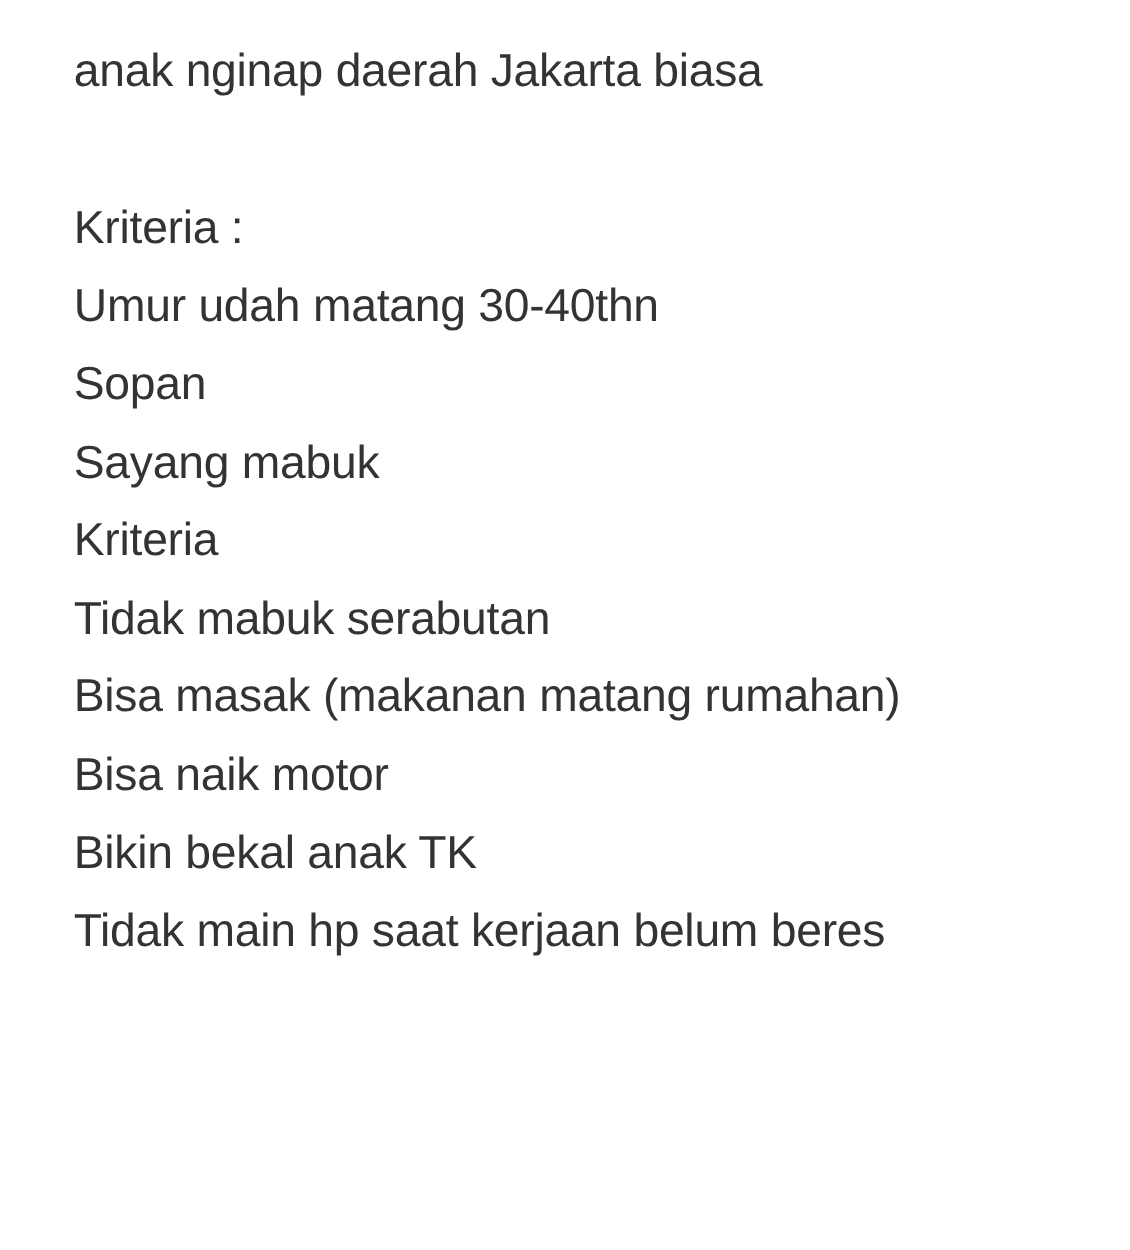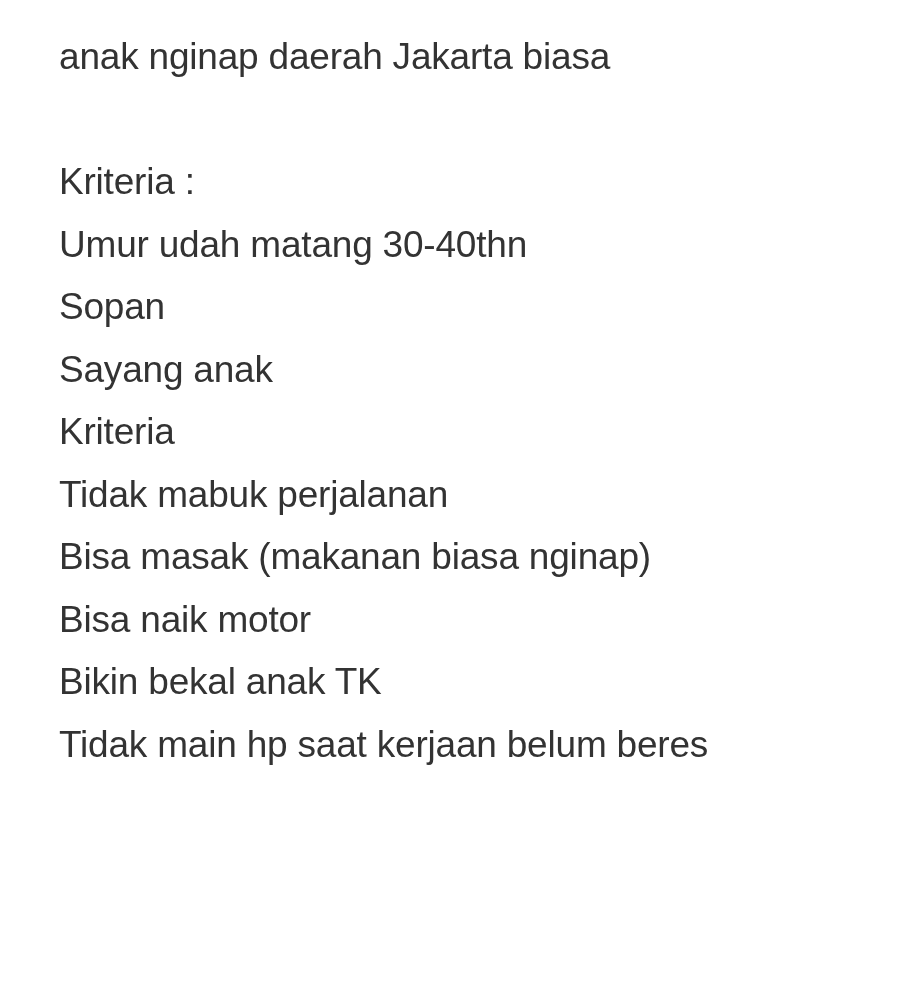--- a/index.html
+++ b/index.html
@@ -38,21 +38,21 @@
 
 <div class="note">
   <div>
     <span class="line">anak nginap daerah Jakarta biasa</span>
   </div>
   <span class="blank"></span>
   <span class="line">Kriteria :</span>
   <div>
     <span class="line">Umur udah matang 30-40thn</span>
     <span class="line">Sopan</span>
-    <span class="line">Sayang anak</span>
+    <span class="line">Sayang mabuk</span>
     <span class="line">Kriteria</span>
-    <span class="line">Tidak mabuk perjalanan</span>
-    <span class="line">Bisa masak (makanan biasa nginap)</span>
+    <span class="line">Tidak mabuk serabutan</span>
+    <span class="line">Bisa masak (makanan matang rumahan)</span>
     <span class="line">Bisa naik motor</span>
     <span class="line">Bikin bekal anak TK</span>
     <span class="line">Tidak main hp saat kerjaan belum beres</span>
   </div>
 </div>
 
 </body></html>

